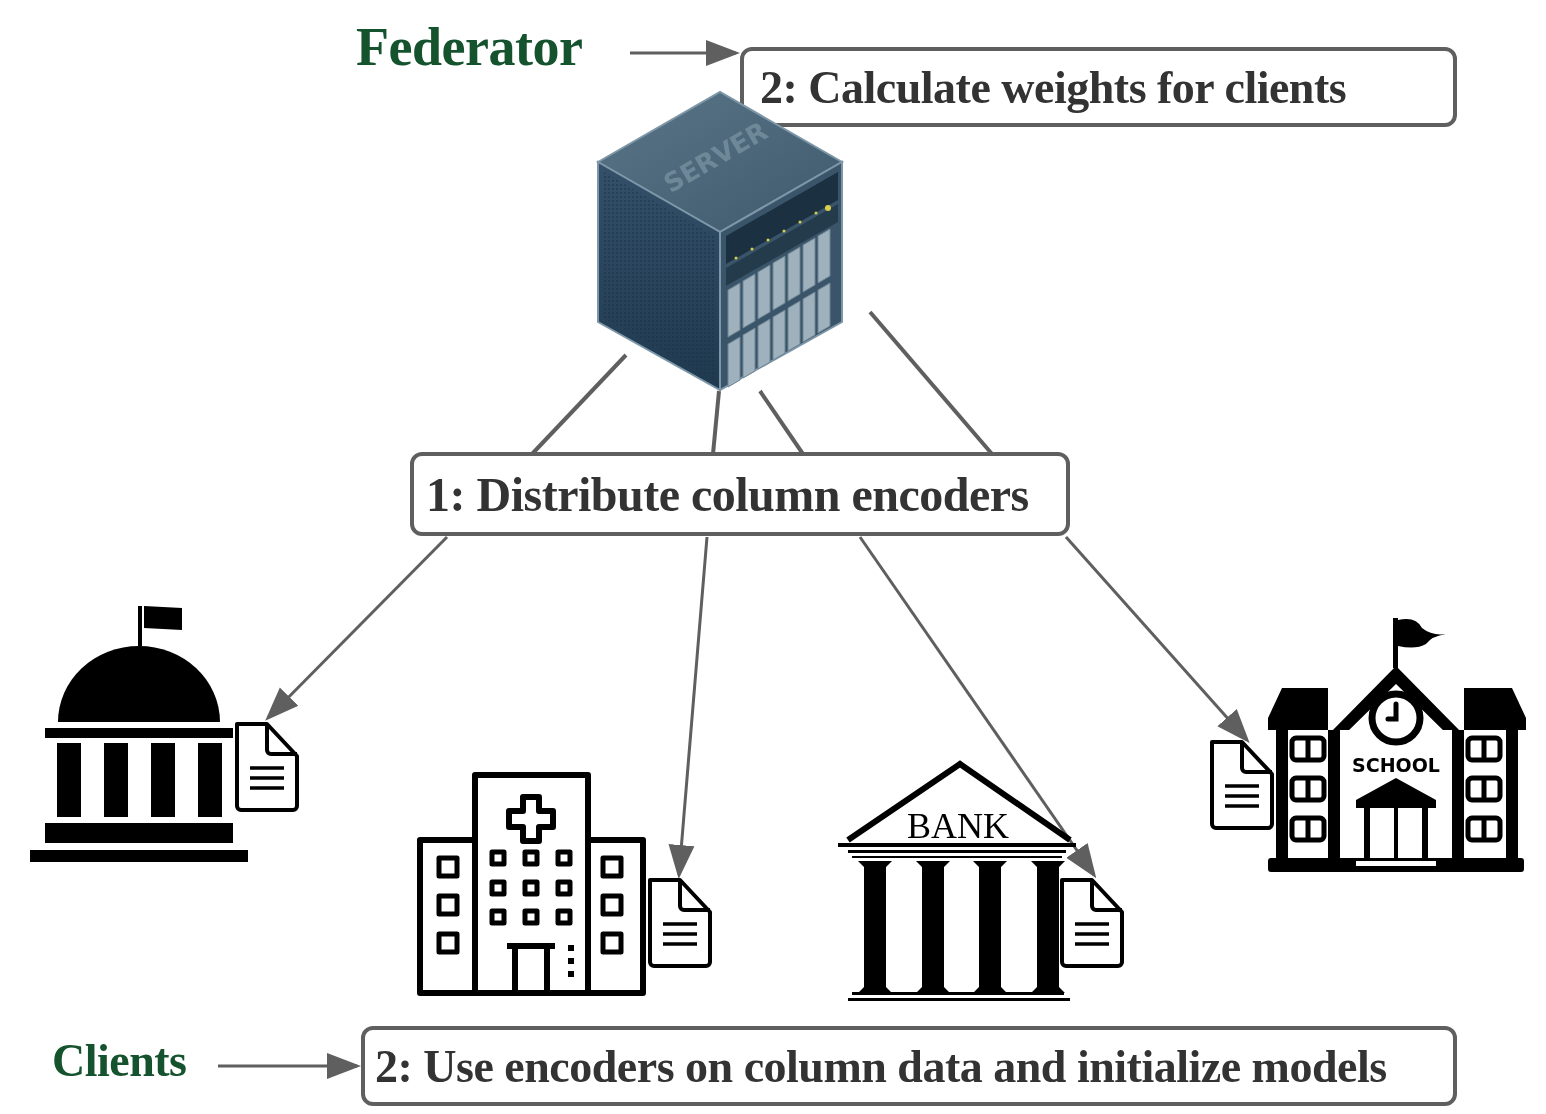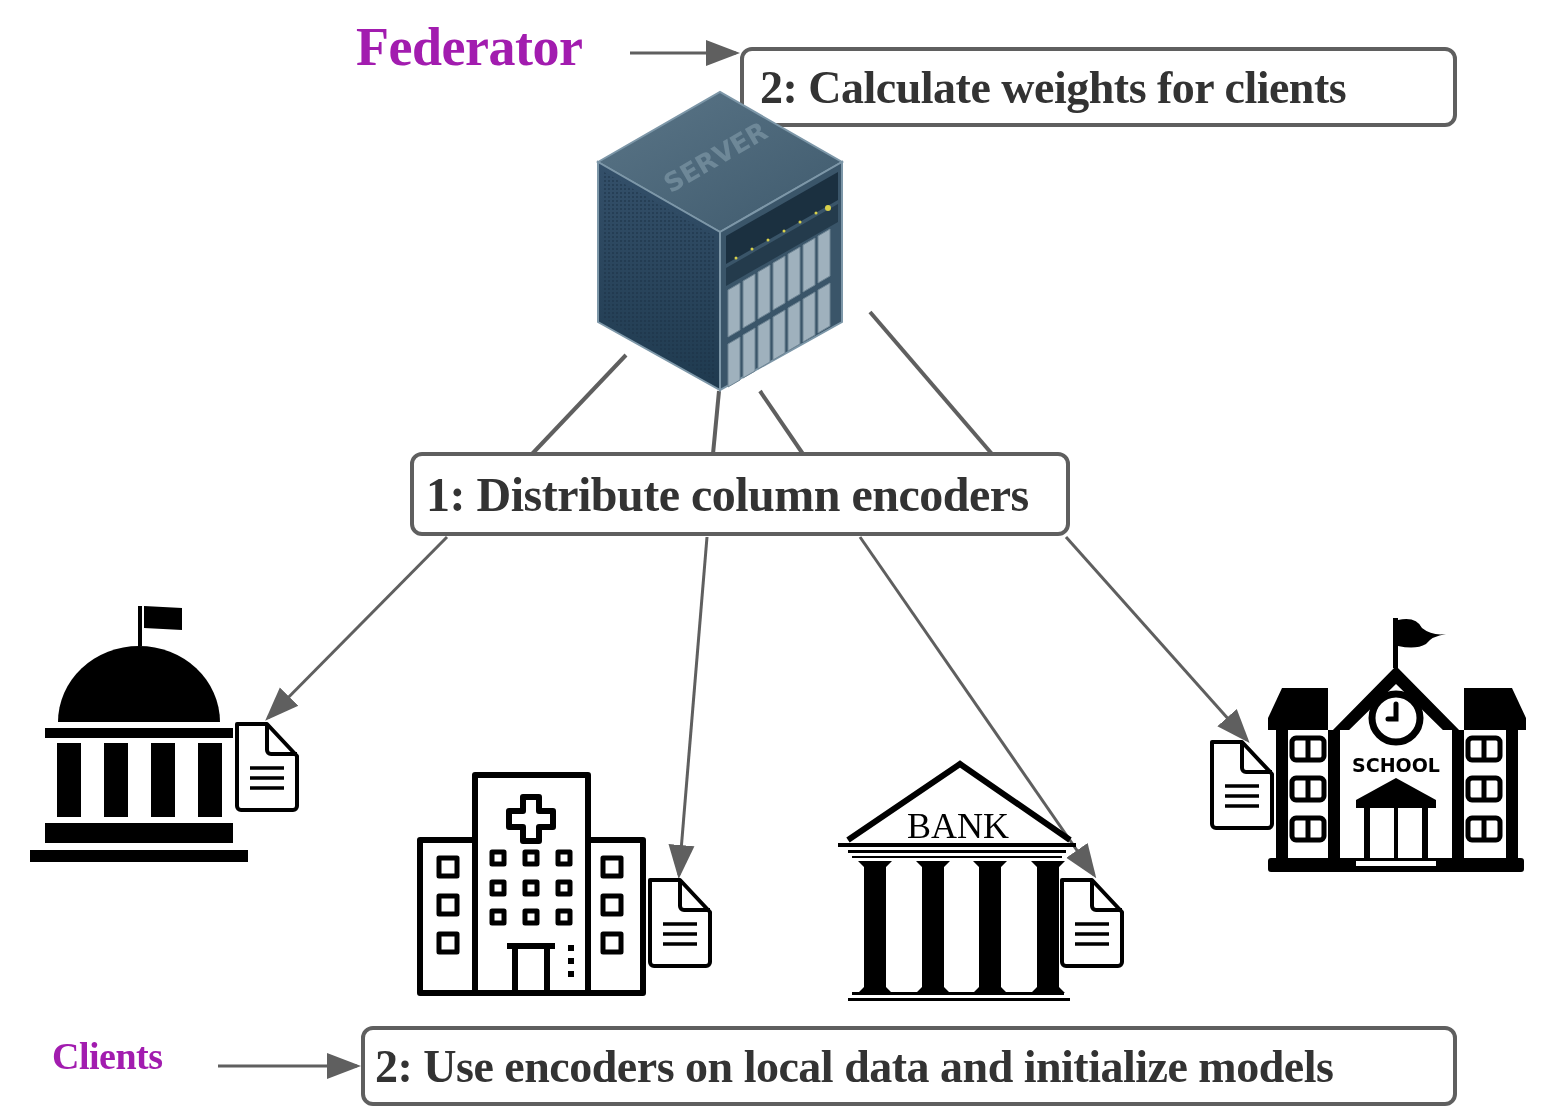--- a/index.html
+++ b/index.html
@@ -1,37 +1,37 @@
 <!DOCTYPE html>
 <html><head>
 <meta charset="utf-8">
 <style>
   html, body { margin: 0; padding: 0; background: #ffffff; }
   body { width: 1546px; height: 1114px; position: relative; overflow: hidden;
          font-family: "Liberation Serif", "DejaVu Serif", serif; }
-  .label { position: absolute; font-weight: bold; color: #a21caf; white-space: nowrap; letter-spacing: -0.5px; font-family: Liberation Serif, serif; }
+  .label { position: absolute; font-weight: bold; color: #14532d; white-space: nowrap; letter-spacing: -0.5px; font-family: Liberation Serif, serif; }
   .box { position: absolute; border: 4px solid #5f5f5f; border-radius: 12px; background: #fff;
          box-sizing: border-box; display: flex; align-items: center; }
   .box span { font-weight: bold; color: #333333; white-space: nowrap; letter-spacing: -0.5px; }
   svg { position: absolute; left: 0; top: 0; }
 </style>
 </head>
 <body>
 
 <div class="label" style="left:356px; top:16px; font-size:54px;">Federator</div>
-<div class="label" style="left:52px; top:1034px; font-size:38px;">Clients</div>
+<div class="label" style="left:52px; top:1034px; font-size:46px;">Clients</div>
 
 <div class="box" style="left:740px; top:14px; width:717px; height:80px; padding-left:16px;margin-top:33px;">
   <span style="font-size:46px;">2: Calculate weights for clients</span>
 </div>
 <div class="box" style="left:410px; top:452px; width:660px; height:84px; padding-left:12px;">
   <span style="font-size:48px;">1: Distribute column encoders</span>
 </div>
 <div class="box" style="left:361px; top:1026px; width:1096px; height:80px; padding-left:10px;">
-  <span style="font-size:46px;">2: Use encoders on local data and initialize models</span>
+  <span style="font-size:46px;">2: Use encoders on column data and initialize models</span>
 </div>
 
 <svg width="1546" height="1114" viewBox="0 0 1546 1114" style="pointer-events:none;">
   <defs>
     <marker id="ah" markerWidth="10" markerHeight="10" refX="8" refY="5" orient="auto" markerUnits="userSpaceOnUse" viewBox="0 0 10 10">
       <path d="M0,0 L10,5 L0,10 z" fill="#5f5f5f"></path>
     </marker>
     <marker id="ahb" markerWidth="34" markerHeight="34" refX="30" refY="17" orient="auto" markerUnits="userSpaceOnUse" viewBox="0 0 34 34">
       <path d="M0,4 L34,17 L0,30 z" fill="#5f5f5f"></path>
     </marker>

